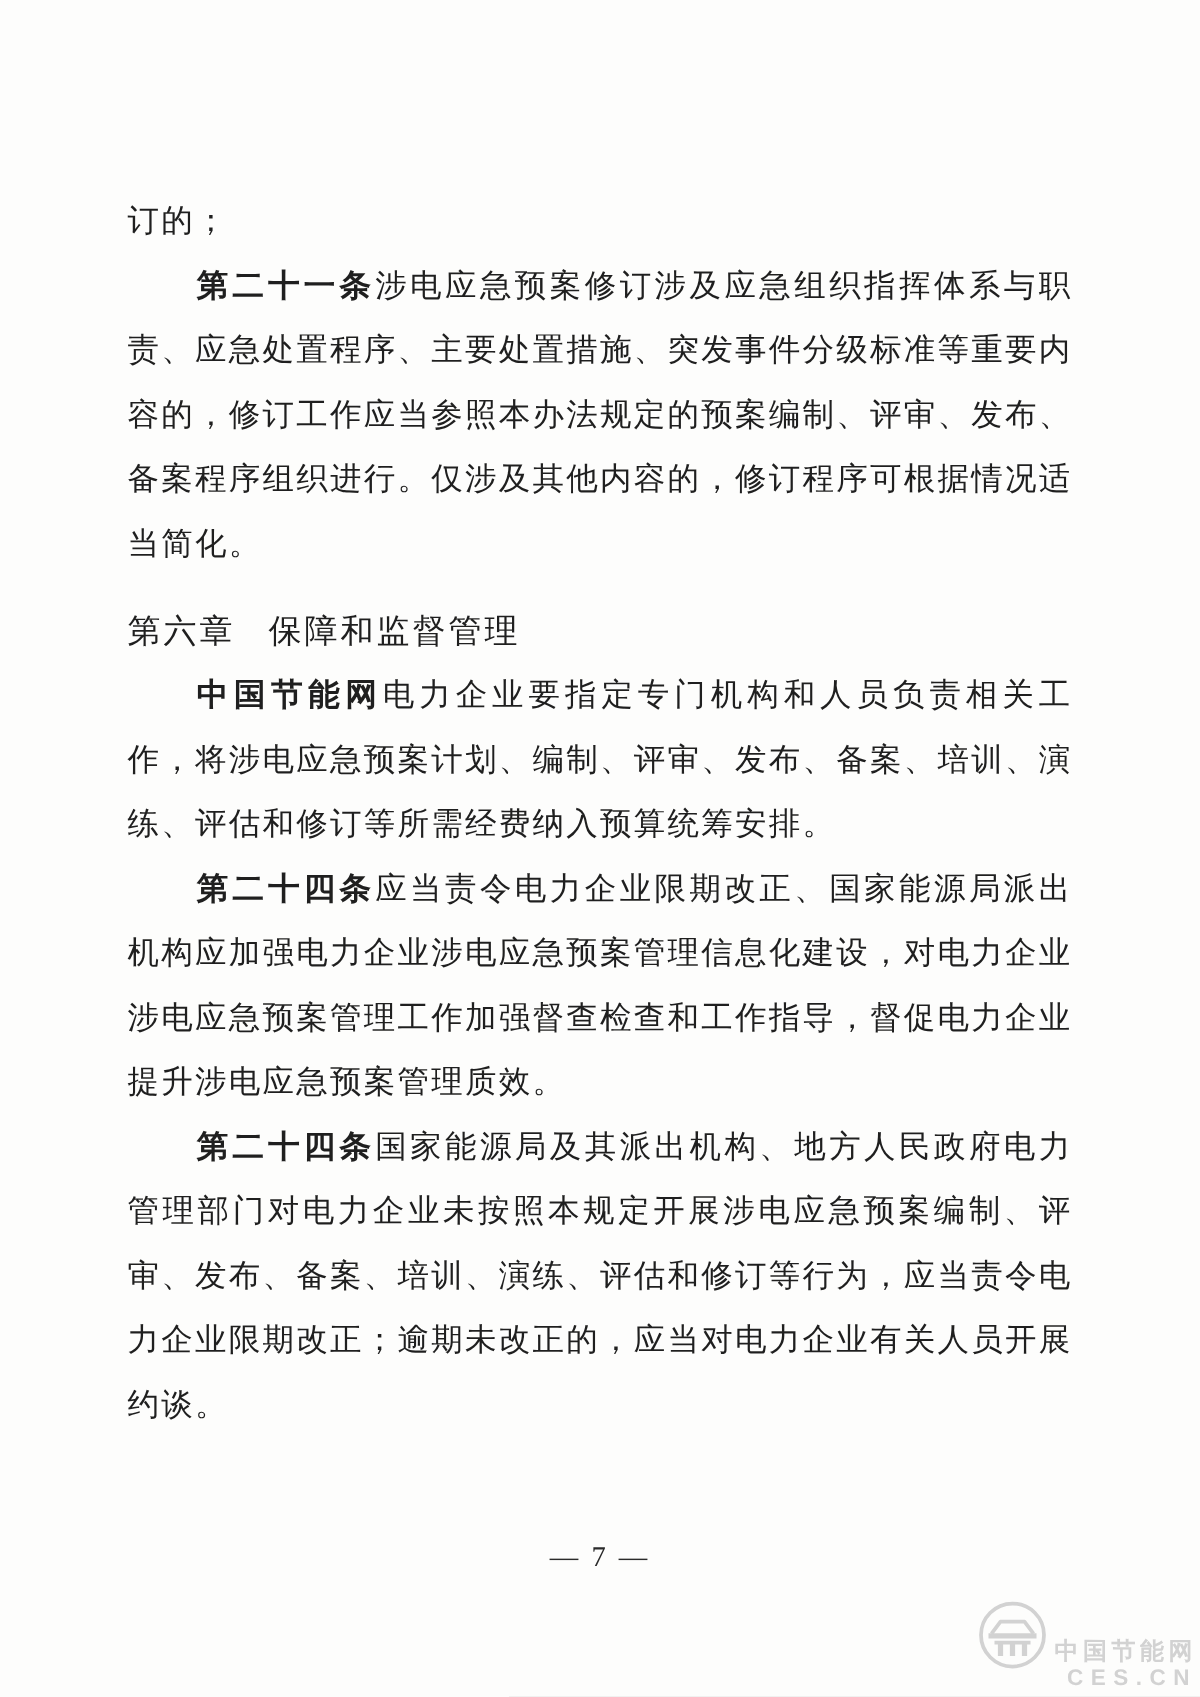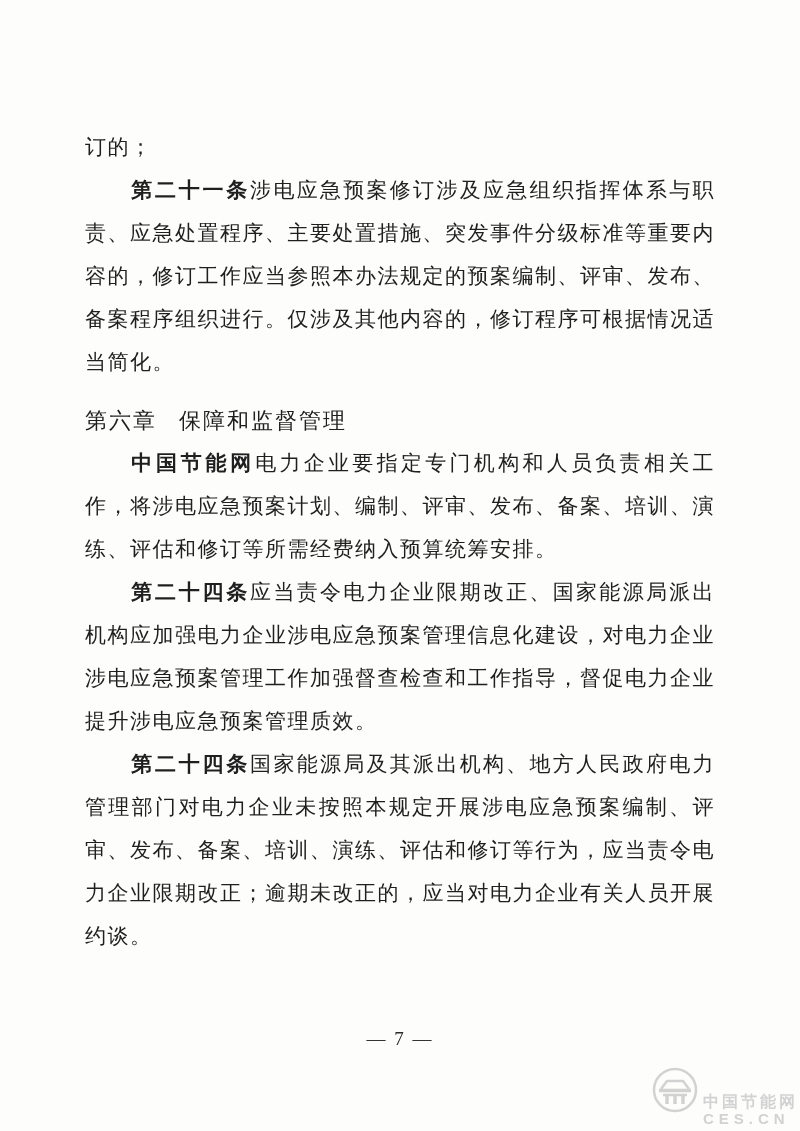--- a/index.html
+++ b/index.html
@@ -84,20 +84,21 @@
     font-weight: 700;
     font-size: 16px;
     letter-spacing: 3px;
     margin-top: 40px;
   }
   .wm-domain {
     font-family: "Liberation Sans", "DejaVu Sans", sans-serif;
     font-weight: 700;
     font-size: 15px;
     letter-spacing: 5px;
+    text-align: right;
   }
 </style>
 </head>
 <body>
 
 <div class="page">
 
   <div class="content">
 
     <p class="para">订的；</p>

